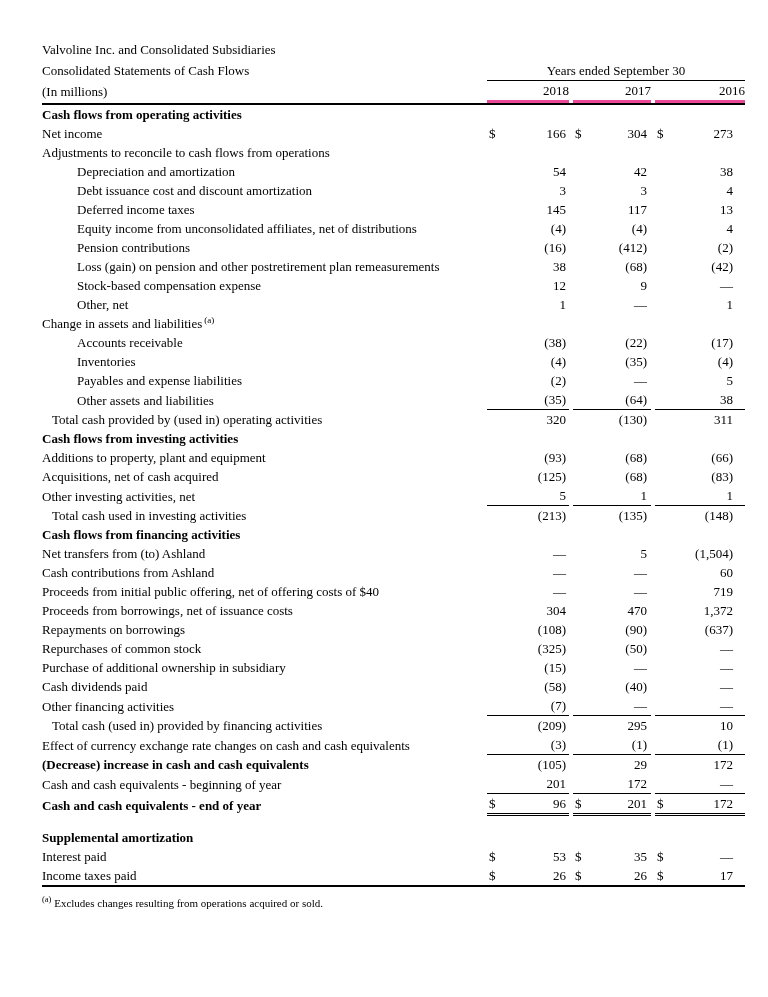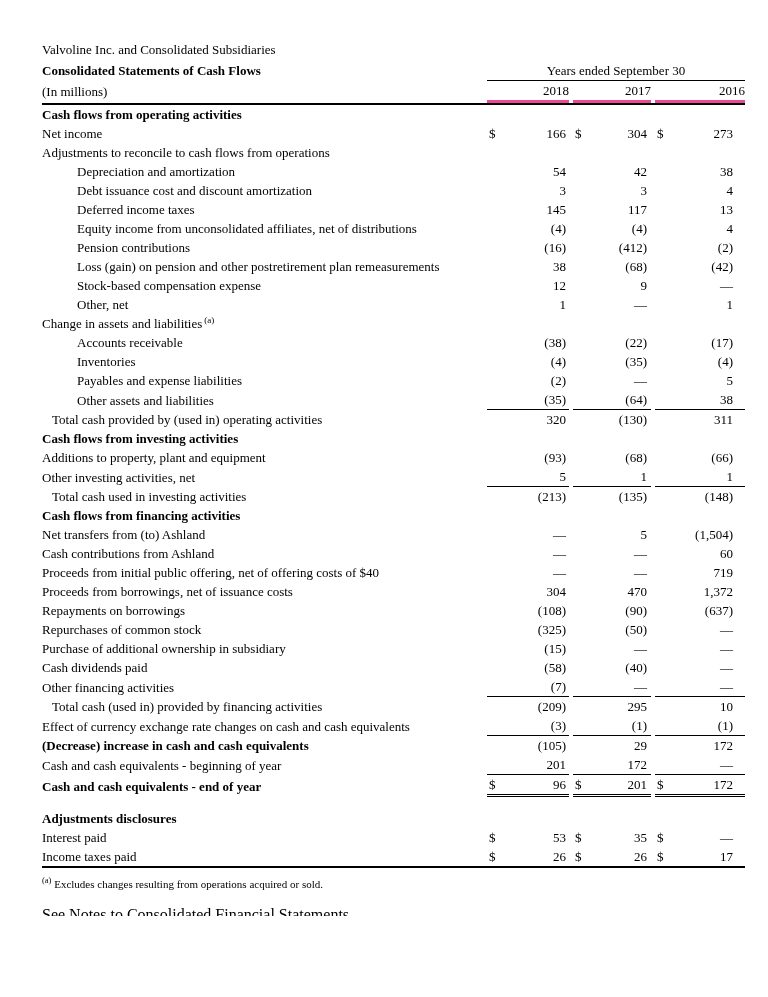--- a/index.html
+++ b/index.html
@@ -37,21 +37,21 @@
   col.c-v3  { width: 74px; }
   td {
     font-size: 13px;
     line-height: 19px;
     vertical-align: bottom;
     overflow: hidden;
     white-space: nowrap;
   }
   tr.h1 td { height: 20px; }
   tr.h2 td { height: 19px; }
-  td.title { font-weight: bold; }
+  td.title { font-weight: normal; }
   td.period { text-align: center; border-bottom: 1px solid #000; }
   td.yr { text-align: right; border-bottom: 3px solid #ec4899; }
   tr.thickrule td { border-bottom: 2px solid #000; height: 3px; line-height: 3px; }
   tfoot tr.thickrule td { border-bottom: none; border-top: 2px solid #000; height: 3px; line-height: 3px; }
   td.d { text-align: left; padding-left: 2px; }
   td.v { text-align: right; padding-right: 3px; }
   td.v.c2 { padding-right: 4px; }
   td.v.c3 { padding-right: 12px; }
   tr.bold td.lbl { font-weight: bold; }
   tr.ind1 td.lbl { padding-left: 35px; }
@@ -326,20 +326,31 @@
     <td class="lbl"><span>Additions to property, plant and equipment</span><sup></sup></td>
     <td class="d c1"></td>
     <td class="v c1">(93)</td>
     <td class="g"></td>
     <td class="d c2"></td>
     <td class="v c2">(68)</td>
     <td class="g"></td>
     <td class="d c3"></td>
     <td class="v c3">(66)</td>
   </tr>
+          <tr>
+    <td class="lbl"><span>Acquisitions, net of cash acquired</span><sup></sup></td>
+    <td class="d c1"></td>
+    <td class="v c1">(125)</td>
+    <td class="g"></td>
+    <td class="d c2"></td>
+    <td class="v c2">(68)</td>
+    <td class="g"></td>
+    <td class="d c3"></td>
+    <td class="v c3">(83)</td>
+  </tr>
           <tr class="rule-s">
     <td class="lbl"><span>Other investing activities, net</span><sup></sup></td>
     <td class="d c1"></td>
     <td class="v c1">5</td>
     <td class="g"></td>
     <td class="d c2"></td>
     <td class="v c2">1</td>
     <td class="g"></td>
     <td class="d c3"></td>
     <td class="v c3">1</td>
@@ -514,21 +525,21 @@
     <td class="d c1">$</td>
     <td class="v c1">96</td>
     <td class="g"></td>
     <td class="d c2">$</td>
     <td class="v c2">201</td>
     <td class="g"></td>
     <td class="d c3">$</td>
     <td class="v c3">172</td>
   </tr>
           <tr class="bold gap">
-    <td class="lbl"><span>Adjustments disclosures</span><sup></sup></td>
+    <td class="lbl"><span>Supplemental amortization</span><sup></sup></td>
     <td class="d c1"></td>
     <td class="v c1"></td>
     <td class="g"></td>
     <td class="d c2"></td>
     <td class="v c2"></td>
     <td class="g"></td>
     <td class="d c3"></td>
     <td class="v c3"></td>
   </tr>
           <tr>

